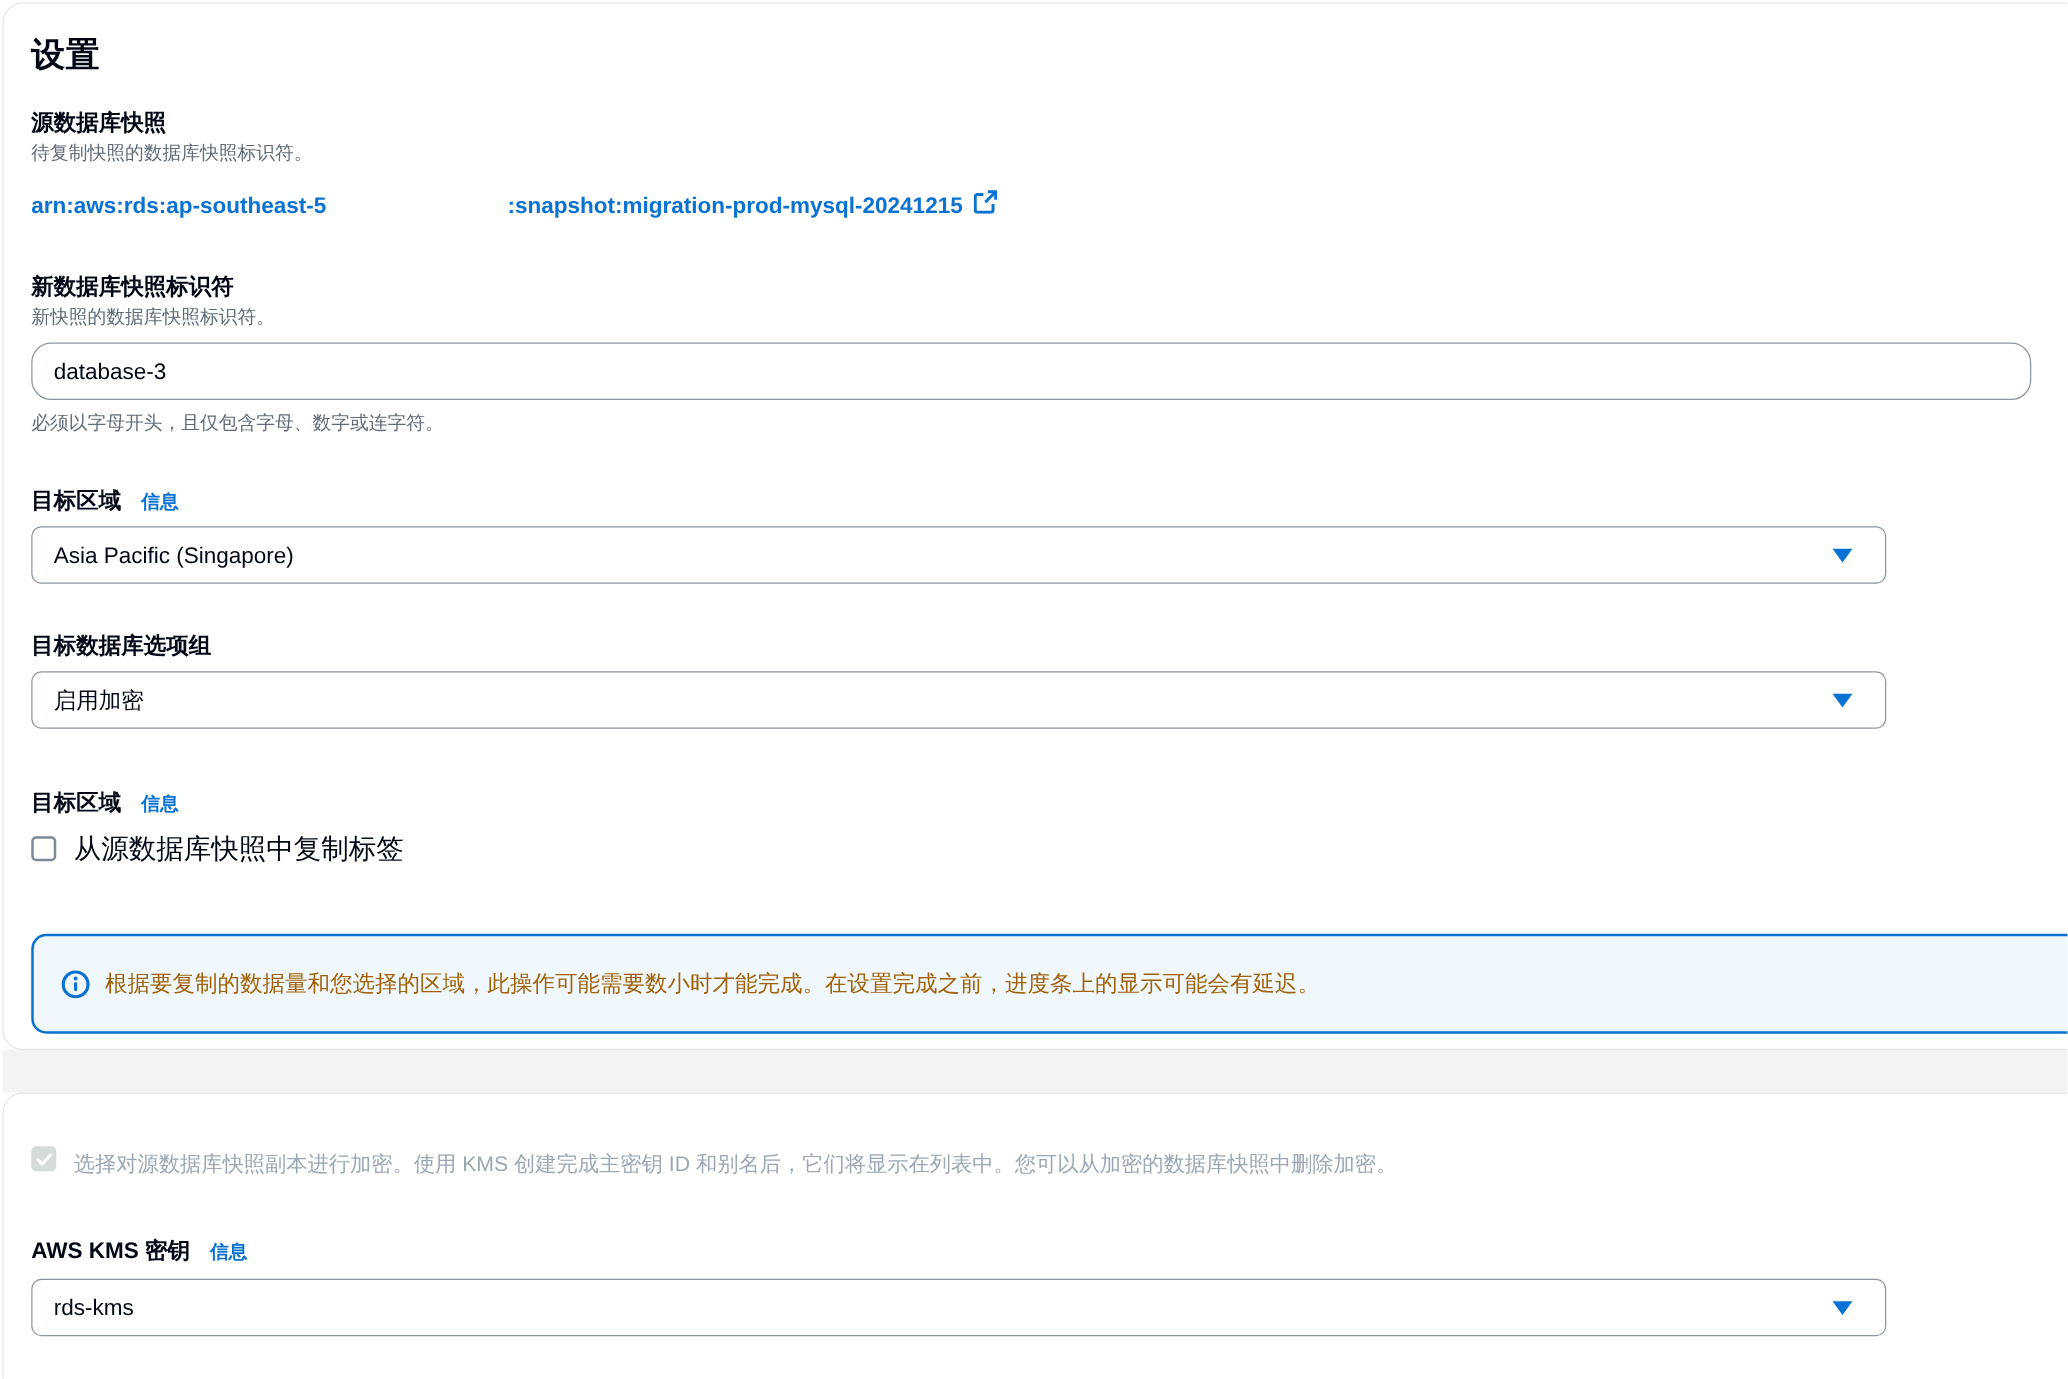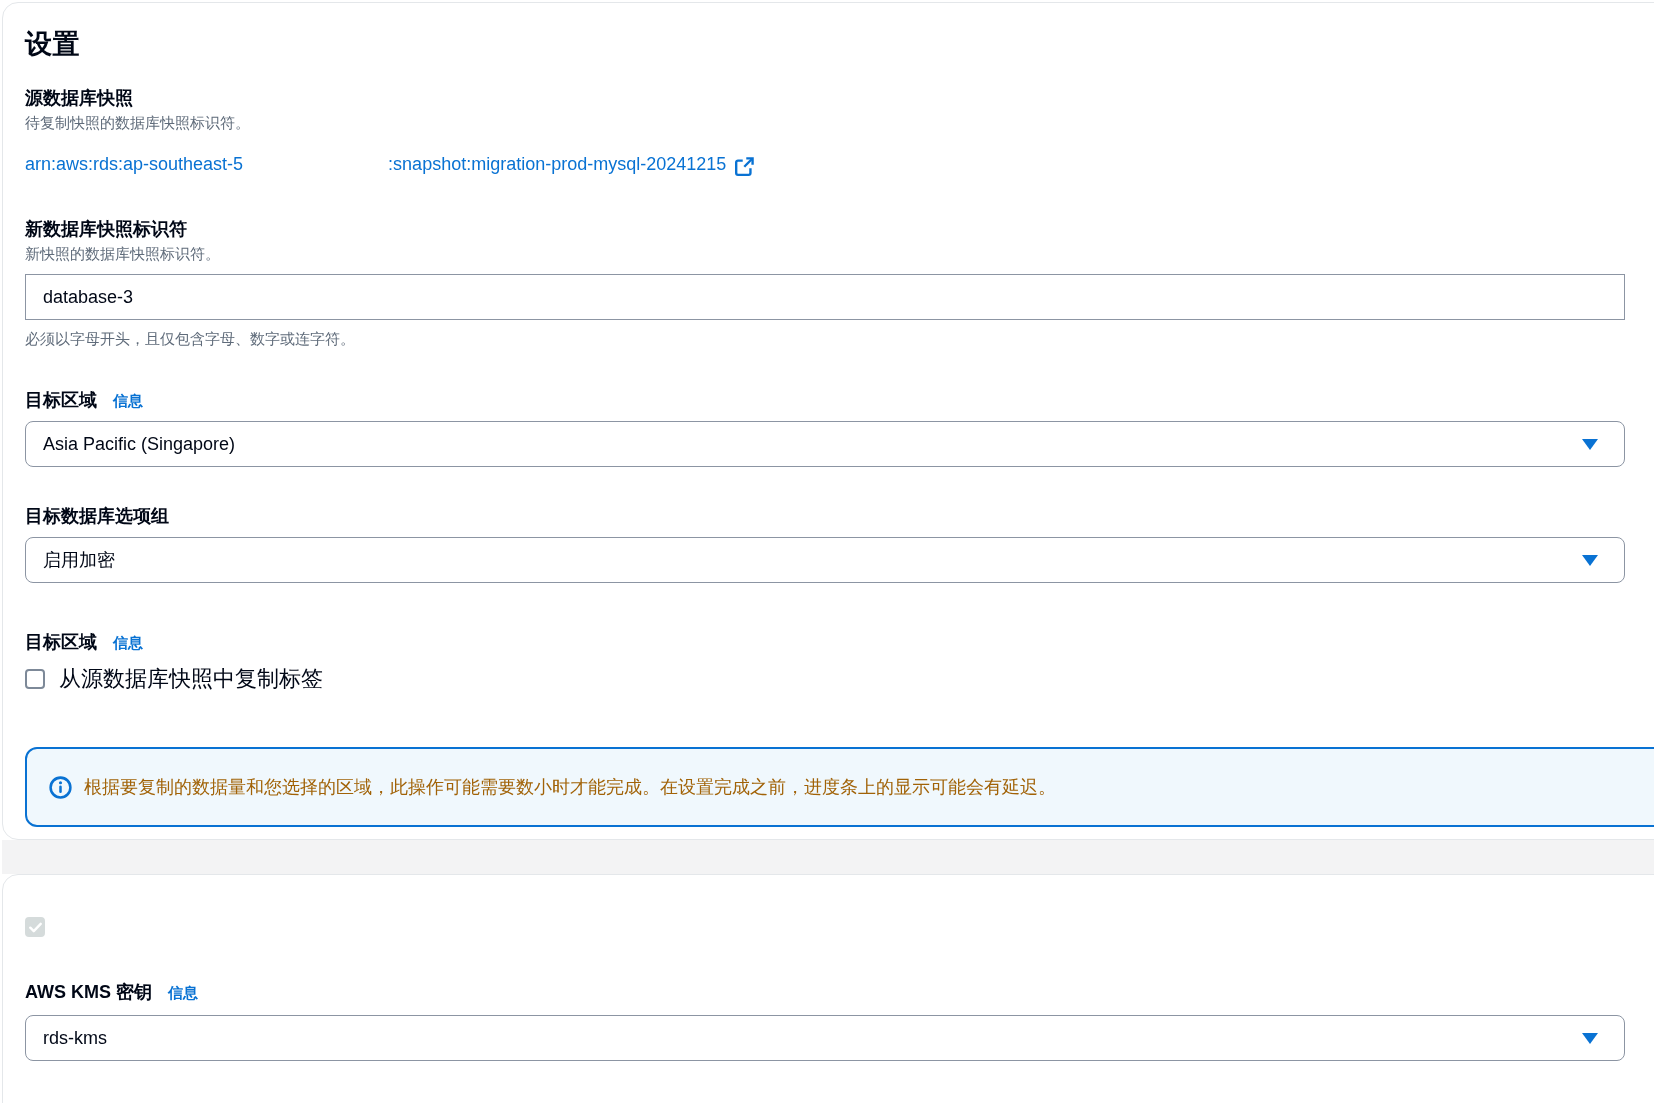--- a/index.html
+++ b/index.html
@@ -22,39 +22,39 @@
   .page-title { font-size:27px; font-weight:700; line-height:34px; margin-bottom:26px; letter-spacing:0.5px; }
 
   .field-label { font-size:18px; font-weight:700; line-height:23px; color:#000716; }
   .field-desc  { font-size:15px; line-height:22px; color:#5f6b7a; margin-top:2px; }
   .label-row { display:flex; align-items:baseline; gap:16px; }
   .info-link { font-size:15px; font-weight:700; color:#0972d3; text-decoration:none; cursor:pointer;font-family:Liberation Serif, serif; }
 
   .section { margin-top:42px; }
 
   .arn-row { margin-top:18px; display:flex; align-items:center; font-size:18px; line-height:24px; }
-  .arn-link { color:#0972d3; text-decoration:none; cursor:pointer; display:flex; align-items:flex-end; }
+  .arn-link { color:#0972d3; text-decoration:none; cursor:pointer; display:flex; align-items:flex-start;font-weight:bold; }
   .arn-gap { display:inline-block; width:145px; }
   .ext-icon { margin-left:9px; display:inline-flex; }
 
   .text-input {
     margin-top:9px;
     width:1600px; height:46px;
-    border:1px solid #8c95a3; border-radius:0;
+    border:1px solid #8c95a3; border-radius:16px;
     font-size:18px; color:#000716;
     padding:0 17px;
     font-family:"Liberation Sans","DejaVu Sans",sans-serif;
     background:#fff; outline:none;
   }
   .constraint { font-size:15px; color:#5f6b7a; margin-top:9px; line-height:20px; }
 
   .select {
     position:relative;
     margin-top:9px;
-    width:1600px; height:46px;
+    width:1484px; height:46px;
     border:1px solid #8c95a3; border-radius:8px;
     background:#fff;
     display:flex; align-items:center;
     padding:0 17px;
     font-size:18px; color:#000716;
     cursor:pointer;
   }
   .caret {
     position:absolute; right:26px; top:50%; margin-top:-5px;
     width:0; height:0;
@@ -178,20 +178,21 @@
 
   <div class="enc-row">
     <span class="checkbox-disabled">
       <span style="display:inline-flex;">
         <svg width="13" height="11" viewBox="0 0 12 10" fill="none" stroke="#ffffff" stroke-width="2.2" stroke-linecap="round" stroke-linejoin="round">
           <path d="M1.2 5.2 4.4 8.4 10.8 1.6"></path>
         </svg>
       </span>
     </span>
     <div class="enc-text">
+      <div class="enc-desc">选择对源数据库快照副本进行加密。使用 KMS 创建完成主密钥 ID 和别名后，它们将显示在列表中。您可以从加密的数据库快照中删除加密。</div>
     </div>
   </div>
 
   <div class="kms-section">
     <div class="label-row">
       <span class="field-label">AWS KMS 密钥</span>
       <a class="info-link">信息</a>
     </div>
     <div class="select" style="margin-top:11px;text-align:right;">
       <span>rds-kms</span>

